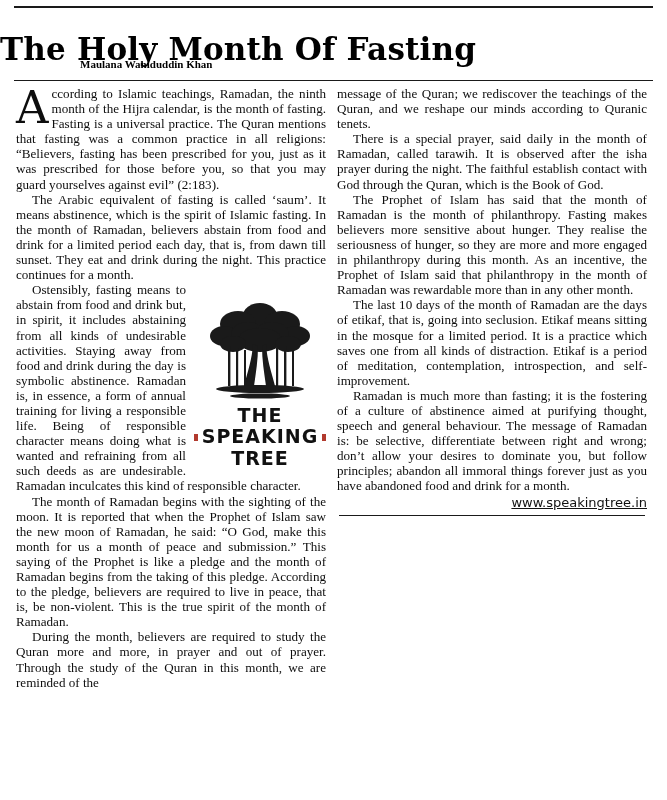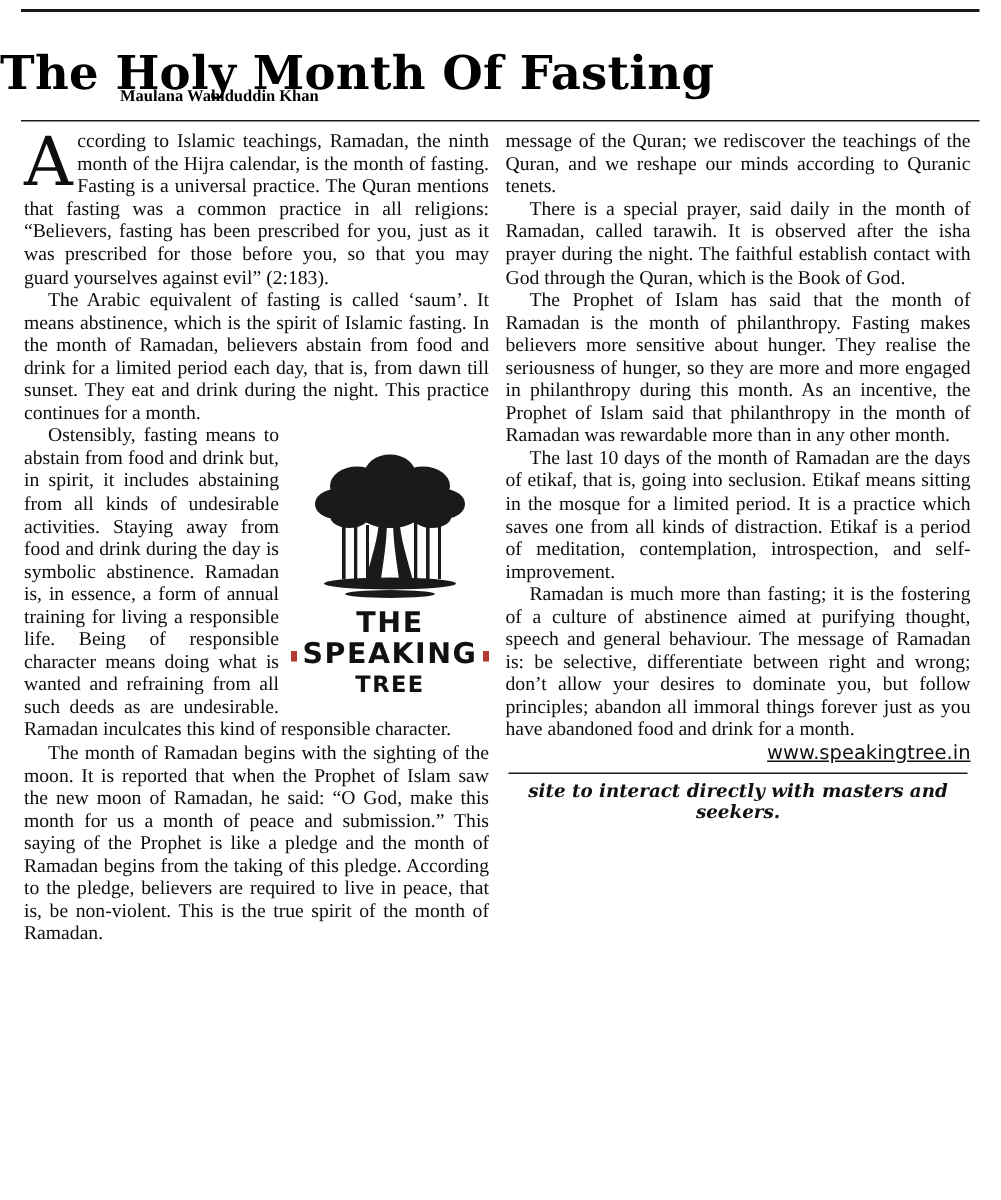--- a/index.html
+++ b/index.html
@@ -117,21 +117,21 @@
     line-height: 1.12;
   }
   .logo-the { font-size: 19px; margin-top: 1px; }
   .logo-speaking {
     font-size: 19px;
     display: flex;
     align-items: center;
     justify-content: center;
     gap: 4px;
   }
-  .logo-tree { font-size: 15px; }
+  .logo-tree { font-size: 19px; }
   .sq {
     width: 7px;
     height: 7px;
     background: #b23a2e;
     display: inline-block;
   }
 
   .follow {
     text-align: center;
     font-style: italic;
@@ -216,28 +216,28 @@
         <div class="logo-line logo-speaking">
           <span class="sq"></span>
           <span>SPEAKING</span>
           <span class="sq"></span>
         </div>
         <div class="logo-line logo-tree">TREE</div>
       </div>
 
       <p>Ostensibly, fasting means to abstain from food and drink but, in spirit, it includes abstaining from all kinds of undesirable activities. Staying away from food and drink during the day is symbolic abstinence. Ramadan is, in essence, a form of annual training for living a responsible life. Being of responsible character means doing what is wanted and refraining from all such deeds as are undesirable. Ramadan inculcates this kind of responsible character.</p>
       <p>The month of Ramadan begins with the sighting of the moon. It is reported that when the Prophet of Islam saw the new moon of Ramadan, he said: “O God, make this month for us a month of peace and submission.” This saying of the Prophet is like a pledge and the month of Ramadan begins from the taking of this pledge. According to the pledge, believers are required to live in peace, that is, be non-violent. This is the true spirit of the month of Ramadan.</p>
+      <p>During the month, believers are required to study the Quran more and more, in prayer and out of prayer. Through the study of the Quran in this month, we are reminded of the</p>
     </div>
 
     <div class="col col-right">
       <p class="first">message of the Quran; we rediscover the teachings of the Quran, and we reshape our minds according to Quranic tenets.</p>
       <p>There is a special prayer, said daily in the month of Ramadan, called tarawih. It is observed after the isha prayer during the night. The faithful establish contact with God through the Quran, which is the Book of God.</p>
       <p>The Prophet of Islam has said that the month of Ramadan is the month of philanthropy. Fasting makes believers more sensitive about hunger. They realise the seriousness of hunger, so they are more and more engaged in philanthropy during this month. As an incentive, the Prophet of Islam said that philanthropy in the month of Ramadan was rewardable more than in any other month.</p>
       <p>The last 10 days of the month of Ramadan are the days of etikaf, that is, going into seclusion. Etikaf means sitting in the mosque for a limited period. It is a practice which saves one from all kinds of distraction. Etikaf is a period of meditation, contemplation, introspection, and self-improvement.</p>
       <p>Ramadan is much more than fasting; it is the fostering of a culture of abstinence aimed at purifying thought, speech and general behaviour. The message of Ramadan is: be selective, differentiate between right and wrong; don’t allow your desires to dominate you, but follow principles; abandon all immoral things forever just as you have abandoned food and drink for a month.</p>
 
       <div class="site">www.speakingtree.in</div>
       <div class="rule-bottom"></div>
-      <div class="promo">site to interact directly with masters and seekers.</div>
     </div>
 
   </div>
 </div>
 
 </body></html>

